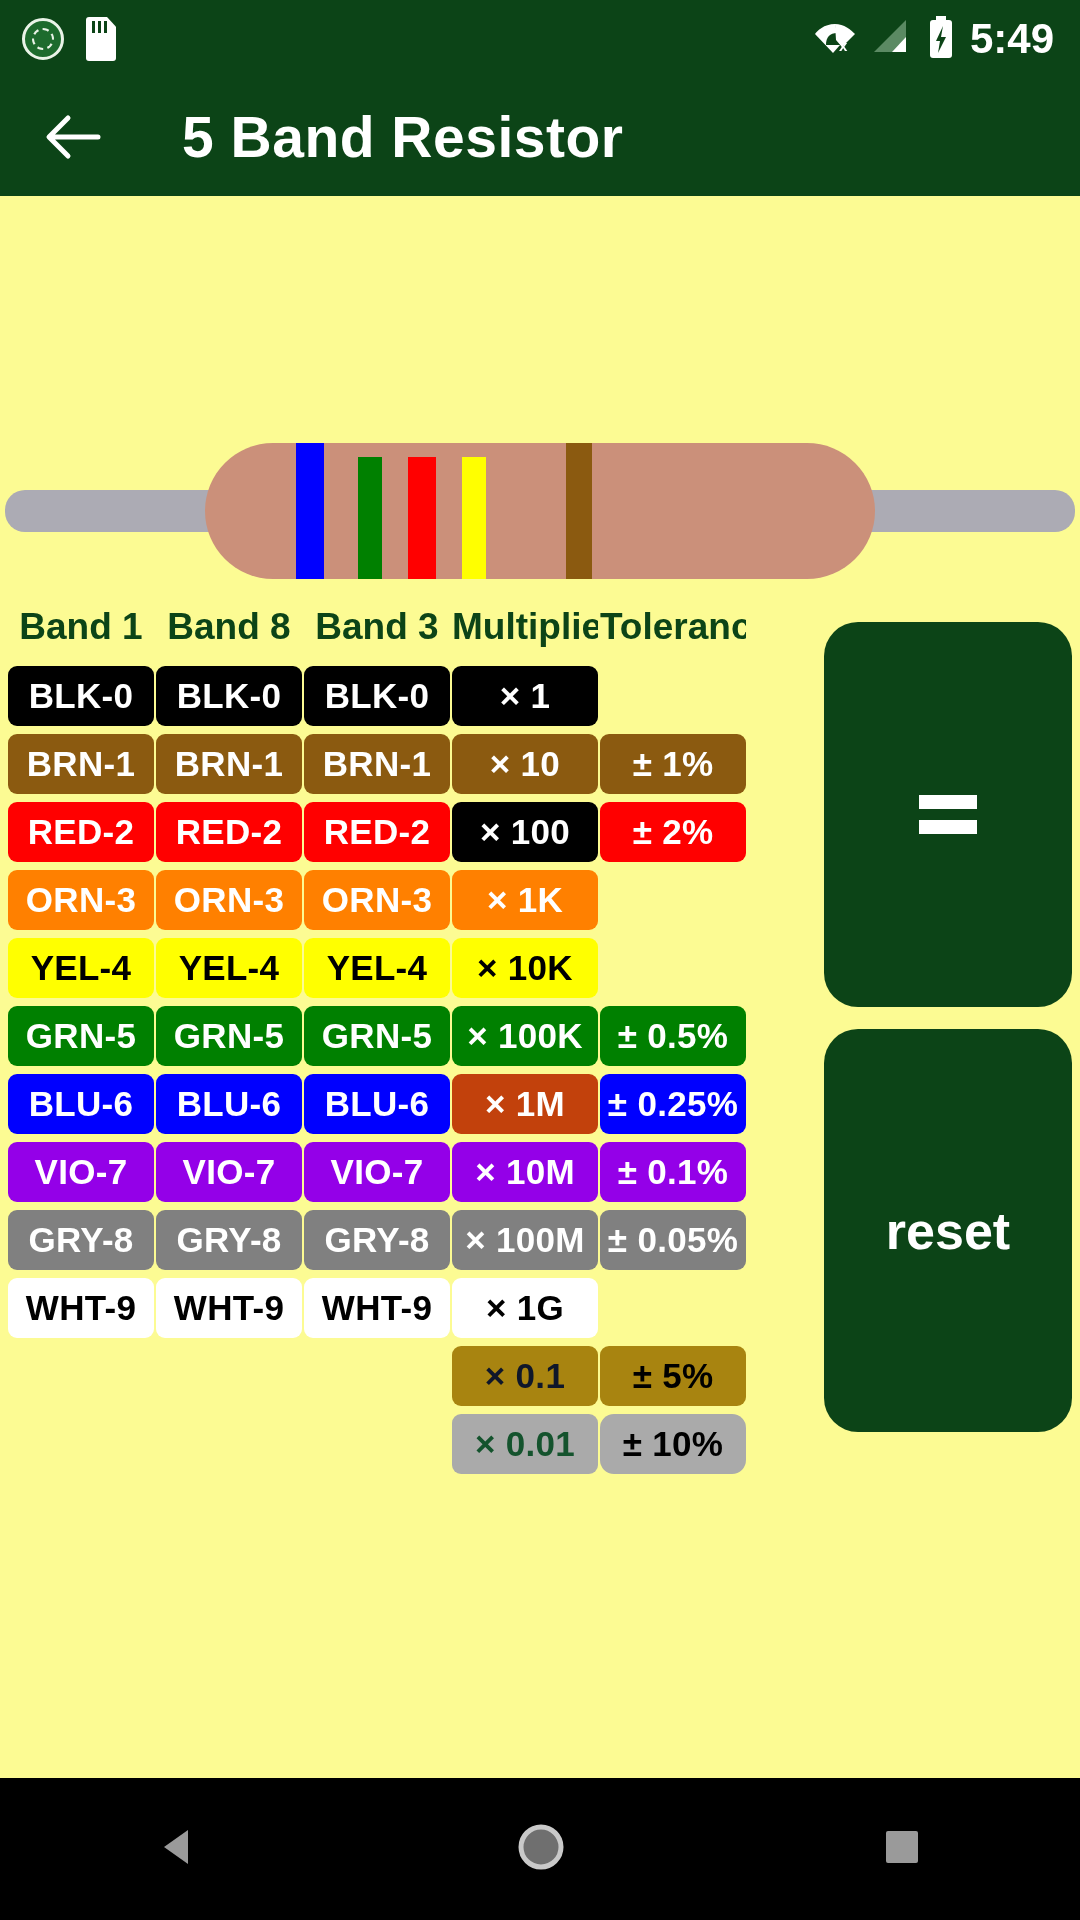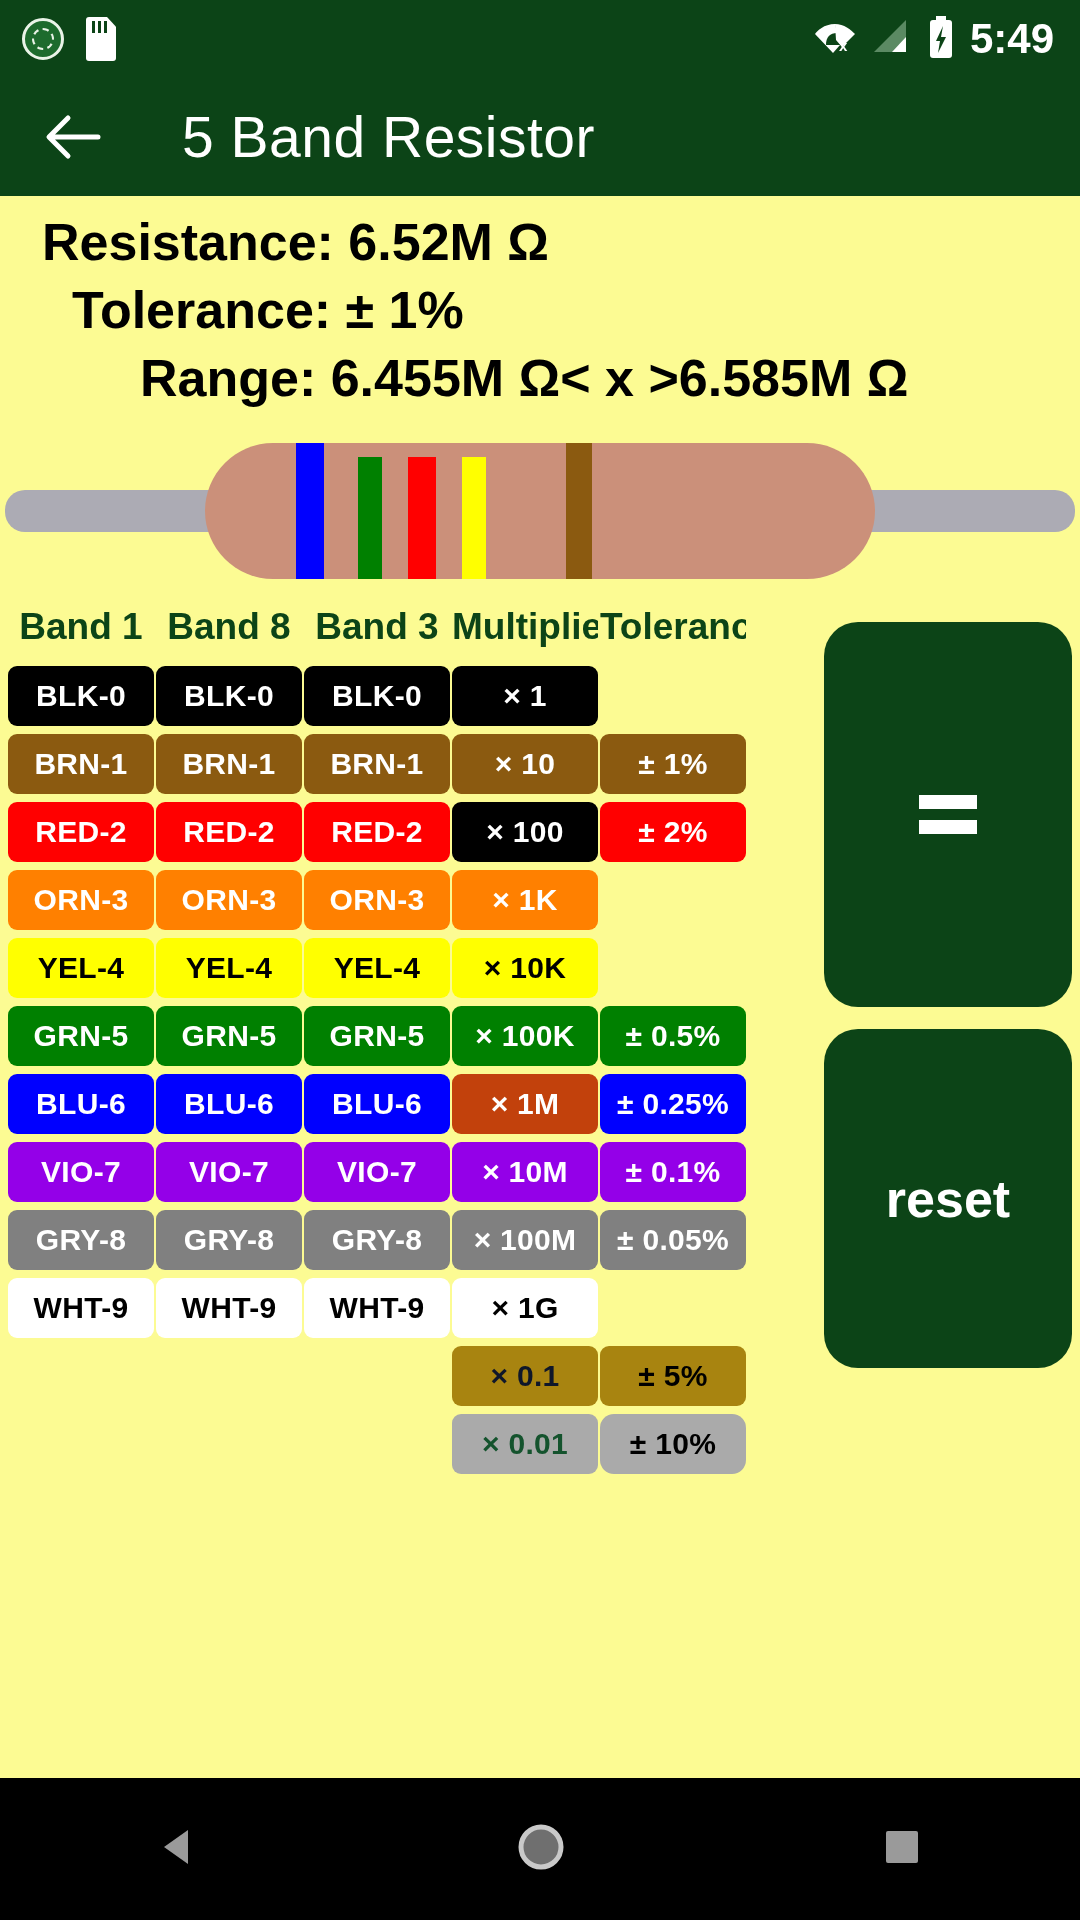--- a/index.html
+++ b/index.html
@@ -31,21 +31,21 @@
            background: repeating-linear-gradient(90deg,#0C4417 0 3px,#fff 3px 6px); }
 
   
   .appbar {
     position: absolute; top: 78px; left: 0; width: 1080px; height: 118px;
     background: #0C4417; display: flex; align-items: center;
   }
   .back-btn { width: 62px; height: 62px; margin-left: 42px; position: relative; cursor: pointer; }
   .back-btn svg { display:block; }
   .appbar-title {
-    color: #fff; font-size: 57px; font-weight: 400; margin-left: 78px;
+    color: #fff; font-size: 57px; font-weight: 700; margin-left: 78px;
     letter-spacing: 0.5px;
   }
 
   
   .results { position: absolute; top: 196px; left: 0; width: 1080px; padding-top: 12px; }
   .res-line { color: #000; font-weight: bold; font-size: 52px; line-height: 68px;
               text-align: center; white-space: nowrap; }
   .res-line.l1 { text-align: left; padding-left: 42px; }
   .res-line.l2 { text-align: left; padding-left: 72px; }
   .res-line.l3 { text-align: left; padding-left: 140px; }
@@ -60,33 +60,33 @@
   .headcell {
     width: 146px; margin-right: 2px; text-align: center;
     color: #0C4417; font-weight: bold; font-size: 37px; line-height: 46px;
     overflow: hidden; height: 62px;
   }
   .rows { position: relative; }
   .row { display: flex; height: 64px; margin-bottom: 4px; }
   .cell {
     width: 146px; margin-right: 2px; height: 60px; border-radius: 9px;
     display: flex; align-items: center; justify-content: center;
-    font-weight: bold; font-size: 30px; letter-spacing: 0.3px;
+    font-weight: bold; font-size: 35px; letter-spacing: 0.3px;
   }
   .cell.empty { background: transparent; }
 
   .side { position: absolute; right: 8px; top: 22px; width: 248px; }
   .eq-btn {
     width: 248px; height: 385px; background: #0C4417; border-radius: 34px;
     display: flex; align-items: center; justify-content: center; cursor: pointer;
   }
   .eq-glyph { display: flex; flex-direction: column; gap: 11px; }
   .eq-glyph span { display: block; width: 58px; height: 14px; background: #fff; }
   .reset-btn {
-    width: 248px; height: 339px; background: #0C4417; border-radius: 34px;
+    width: 248px; height: 403px; background: #0C4417; border-radius: 34px;
     margin-top: 22px; display: flex; align-items: center; justify-content: center;
     color: #fff; font-size: 52px; font-weight: bold; cursor: pointer;
   }
 
   
   .navbar {
     position: absolute; bottom: 0; left: 0; width: 1080px; height: 142px;
     background: #000; display: flex; align-items: center; justify-content: space-around;
   }
   .nav-ic { cursor: pointer; }
@@ -128,25 +128,20 @@
 
   <div class="appbar">
     <div class="back-btn">
       <svg width="62" height="62" viewBox="0 0 62 62">
         <path d="M56 31 L8 31 M26 12 L7 31 L26 50" stroke="#fff" stroke-width="5" fill="none" stroke-linecap="round" stroke-linejoin="round"></path>
       </svg>
     </div>
     <div class="appbar-title">5 Band Resistor</div>
   </div>
 
-  <div class="results">
-    <div class="res-line l1">Resistance: 6.52M Ω</div>
-    <div class="res-line l2">Tolerance: ± 1%</div>
-    <div class="res-line l3">Range: 6.455M Ω&lt; x &gt;6.585M Ω</div>
-  </div>
 
   <div class="resistor-wrap" style="top:430px">
     <svg width="1080" height="175" viewBox="0 0 1080 175">
 
       <rect x="5" y="60" width="330" height="42" rx="20" fill="#ACABB4"></rect>
       <rect x="745" y="60" width="330" height="42" rx="20" fill="#ACABB4"></rect>
 
       <rect x="205" y="13" width="670" height="136" rx="68" fill="#CB907A"></rect>
 
       <rect x="300" y="27" width="480" height="108" fill="#CB907A"></rect>

